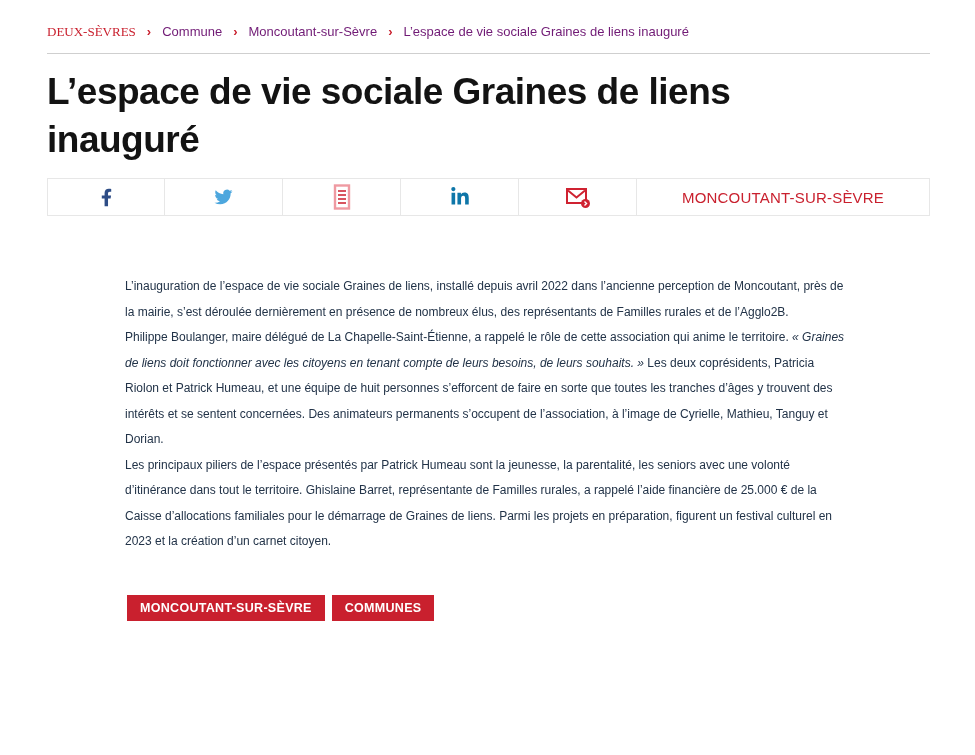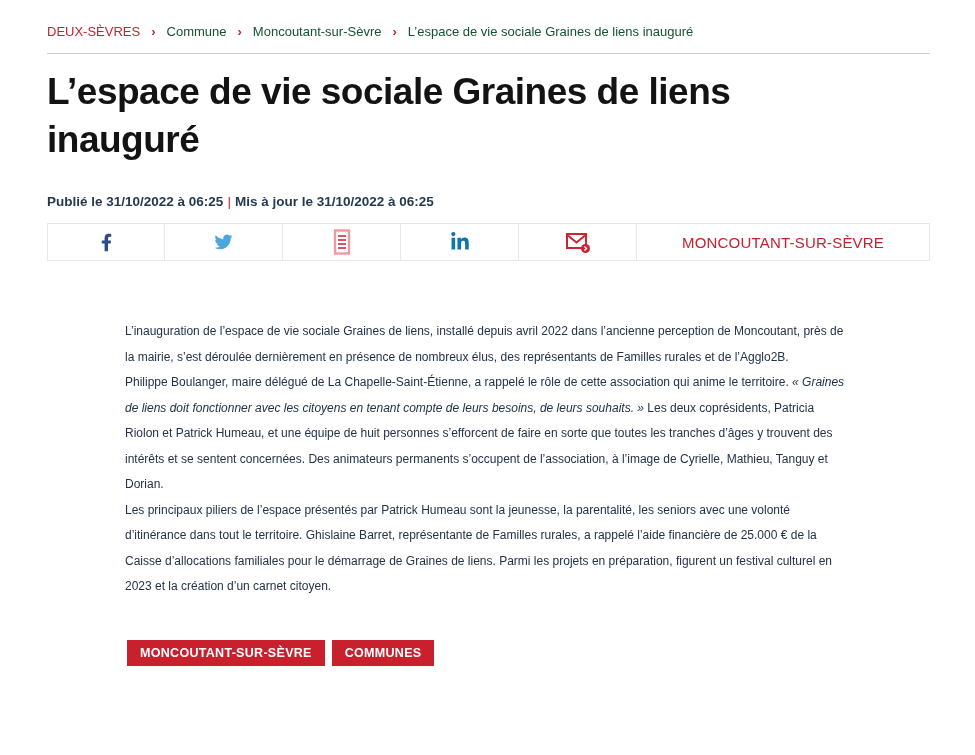--- a/index.html
+++ b/index.html
@@ -13,22 +13,22 @@
   .page { padding: 24px 45px 0 47px; }
 
   
   .breadcrumb {
     display: flex; align-items: center; gap: 11px;
     font-size: 13px; line-height: 16px;
     padding-bottom: 13px;
     border-bottom: 1px solid #cfcfcf;
     white-space: nowrap;
   }
-  .crumb { color: #14532d; text-decoration: none; cursor: pointer; }
-  .crumb-root { color: #c9202e; }
+  .crumb { color: #701a75; text-decoration: none; cursor: pointer; }
+  .crumb-root { color: #c9202e; font-family: Liberation Serif, serif; }
   .crumb-sep { color: #c9202e; font-weight: 700; font-size: 13px; }
   .crumb-current { cursor: default; }
 
   
   h1.article-title {
     margin: 14px 0 0 0;
     max-width: 845px;
     font-size: 37px; line-height: 48px;
     font-weight: 700; letter-spacing: -0.5px;
     color: #131313;
@@ -86,23 +86,20 @@
     <span class="crumb-sep">›</span>
     <span class="crumb">Commune</span>
     <span class="crumb-sep">›</span>
     <span class="crumb">Moncoutant-sur-Sèvre</span>
     <span class="crumb-sep">›</span>
     <span class="crumb crumb-current">L’espace de vie sociale Graines de liens inauguré</span>
   </nav>
 
   <h1 class="article-title">L’espace de vie sociale Graines de liens inauguré</h1>
 
-  <div class="dateline">
-    <span>Publié le 31/10/2022 à 06:25</span><span class="pipe">|</span><span>Mis à jour le 31/10/2022 à 06:25</span>
-  </div>
 
   <div class="share-row">
     <div class="share-cell">
       <span>
         <svg width="11" height="21" viewBox="0 0 320 512">
             <path fill="#2e4d86" d="M279.14 288l14.22-92.66h-88.91v-60.13c0-25.35 12.42-50.06 52.24-50.06h40.42V6.26S260.43 0 225.36 0c-73.22 0-121.08 44.38-121.08 124.72v70.62H22.89V288h81.39v224h100.17V288z"></path>
           </svg>
       </span>
     </div>
     <div class="share-cell">

